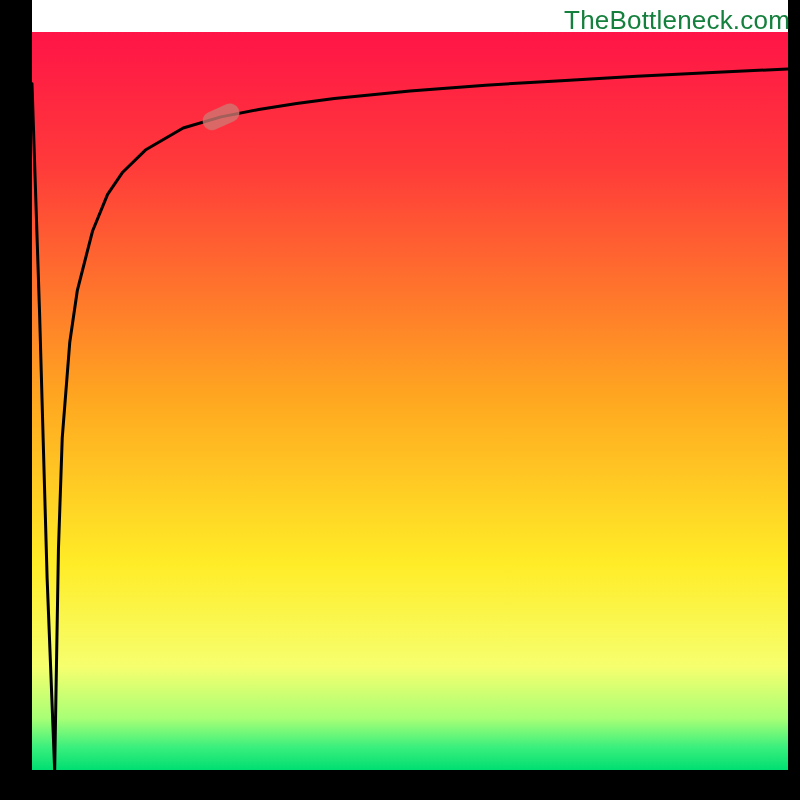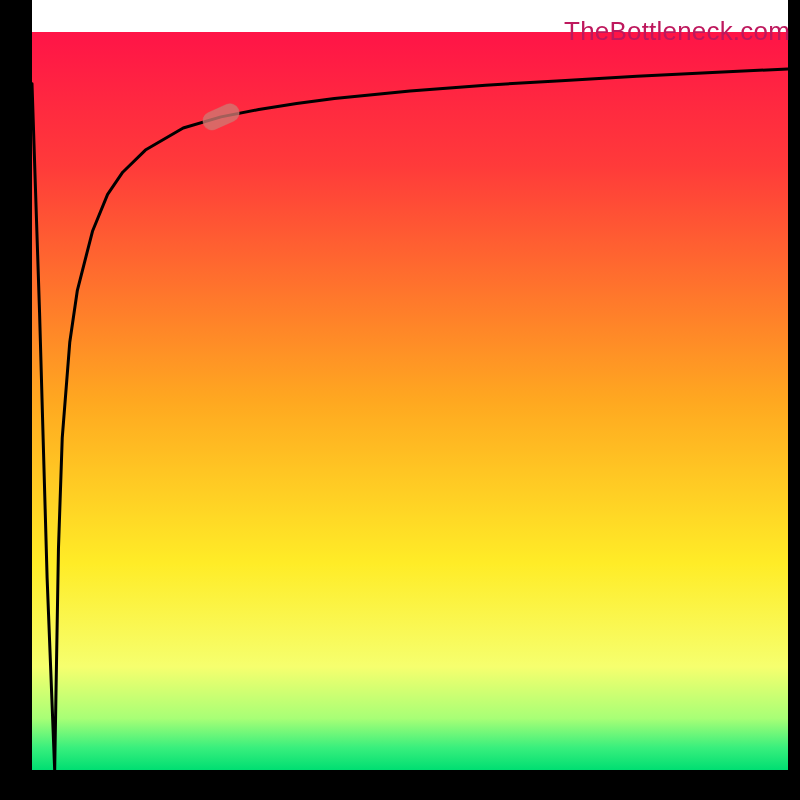--- a/index.html
+++ b/index.html
@@ -4,25 +4,25 @@
 <style>
   * { margin: 0; padding: 0; box-sizing: border-box; }
   html, body { width: 800px; height: 800px; overflow: hidden; background: #fff; }
   .stage {
     position: relative;
     width: 800px;
     height: 800px;
   }
   .watermark {
     position: absolute;
-    top: 16px;
+    top: 5px;
     right: 10px;
     font-family: Arial, Helvetica, sans-serif;
     font-size: 26px;
-    color: #be185d;
+    color: #15803d;
     letter-spacing: 0.2px;
     font-weight: 400;
   }
   .plot {
     position: absolute;
     left: 0;
     top: 0;
     width: 800px;
     height: 800px;
   }

